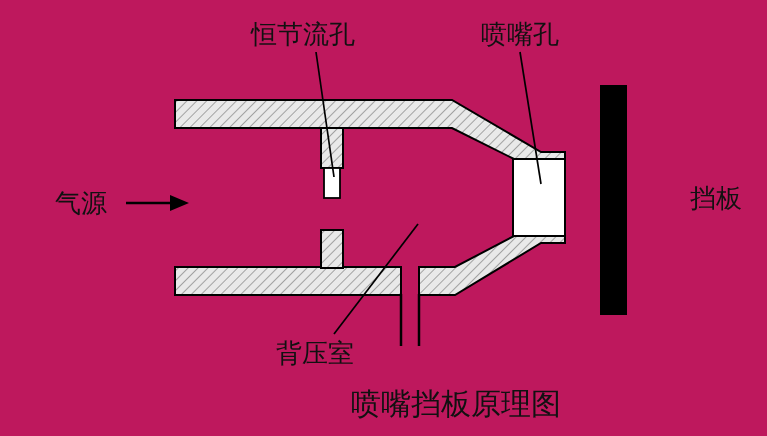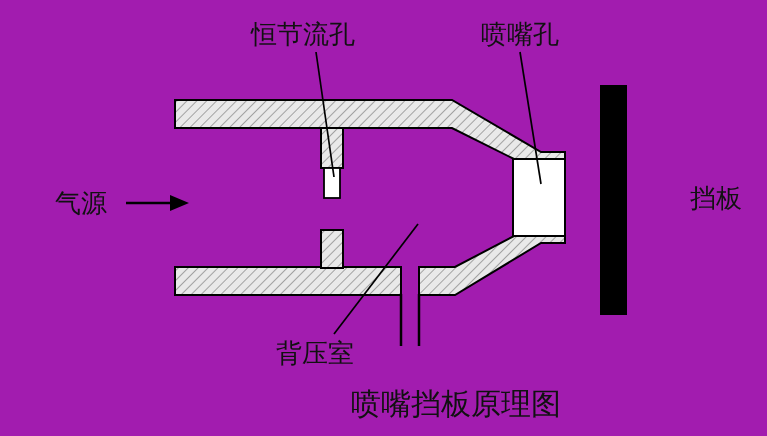--- a/index.html
+++ b/index.html
@@ -5,21 +5,21 @@
   html, body {
     margin: 0;
     padding: 0;
     background: #ffffff;
     font-family: "DejaVu Sans", "Liberation Sans", sans-serif;
   }
   .stage {
     position: relative;
     width: 767px;
     height: 436px;
-    background: #a21caf;
+    background: #be185d;
     overflow: hidden;
   }
   svg { display: block; }
   text {
     font-family: "DejaVu Sans", "Liberation Sans", sans-serif;
     fill: #111111;
   }
   .label-text { font-size: 26px; }
   .caption-text { font-size: 30px; }
 </style>

